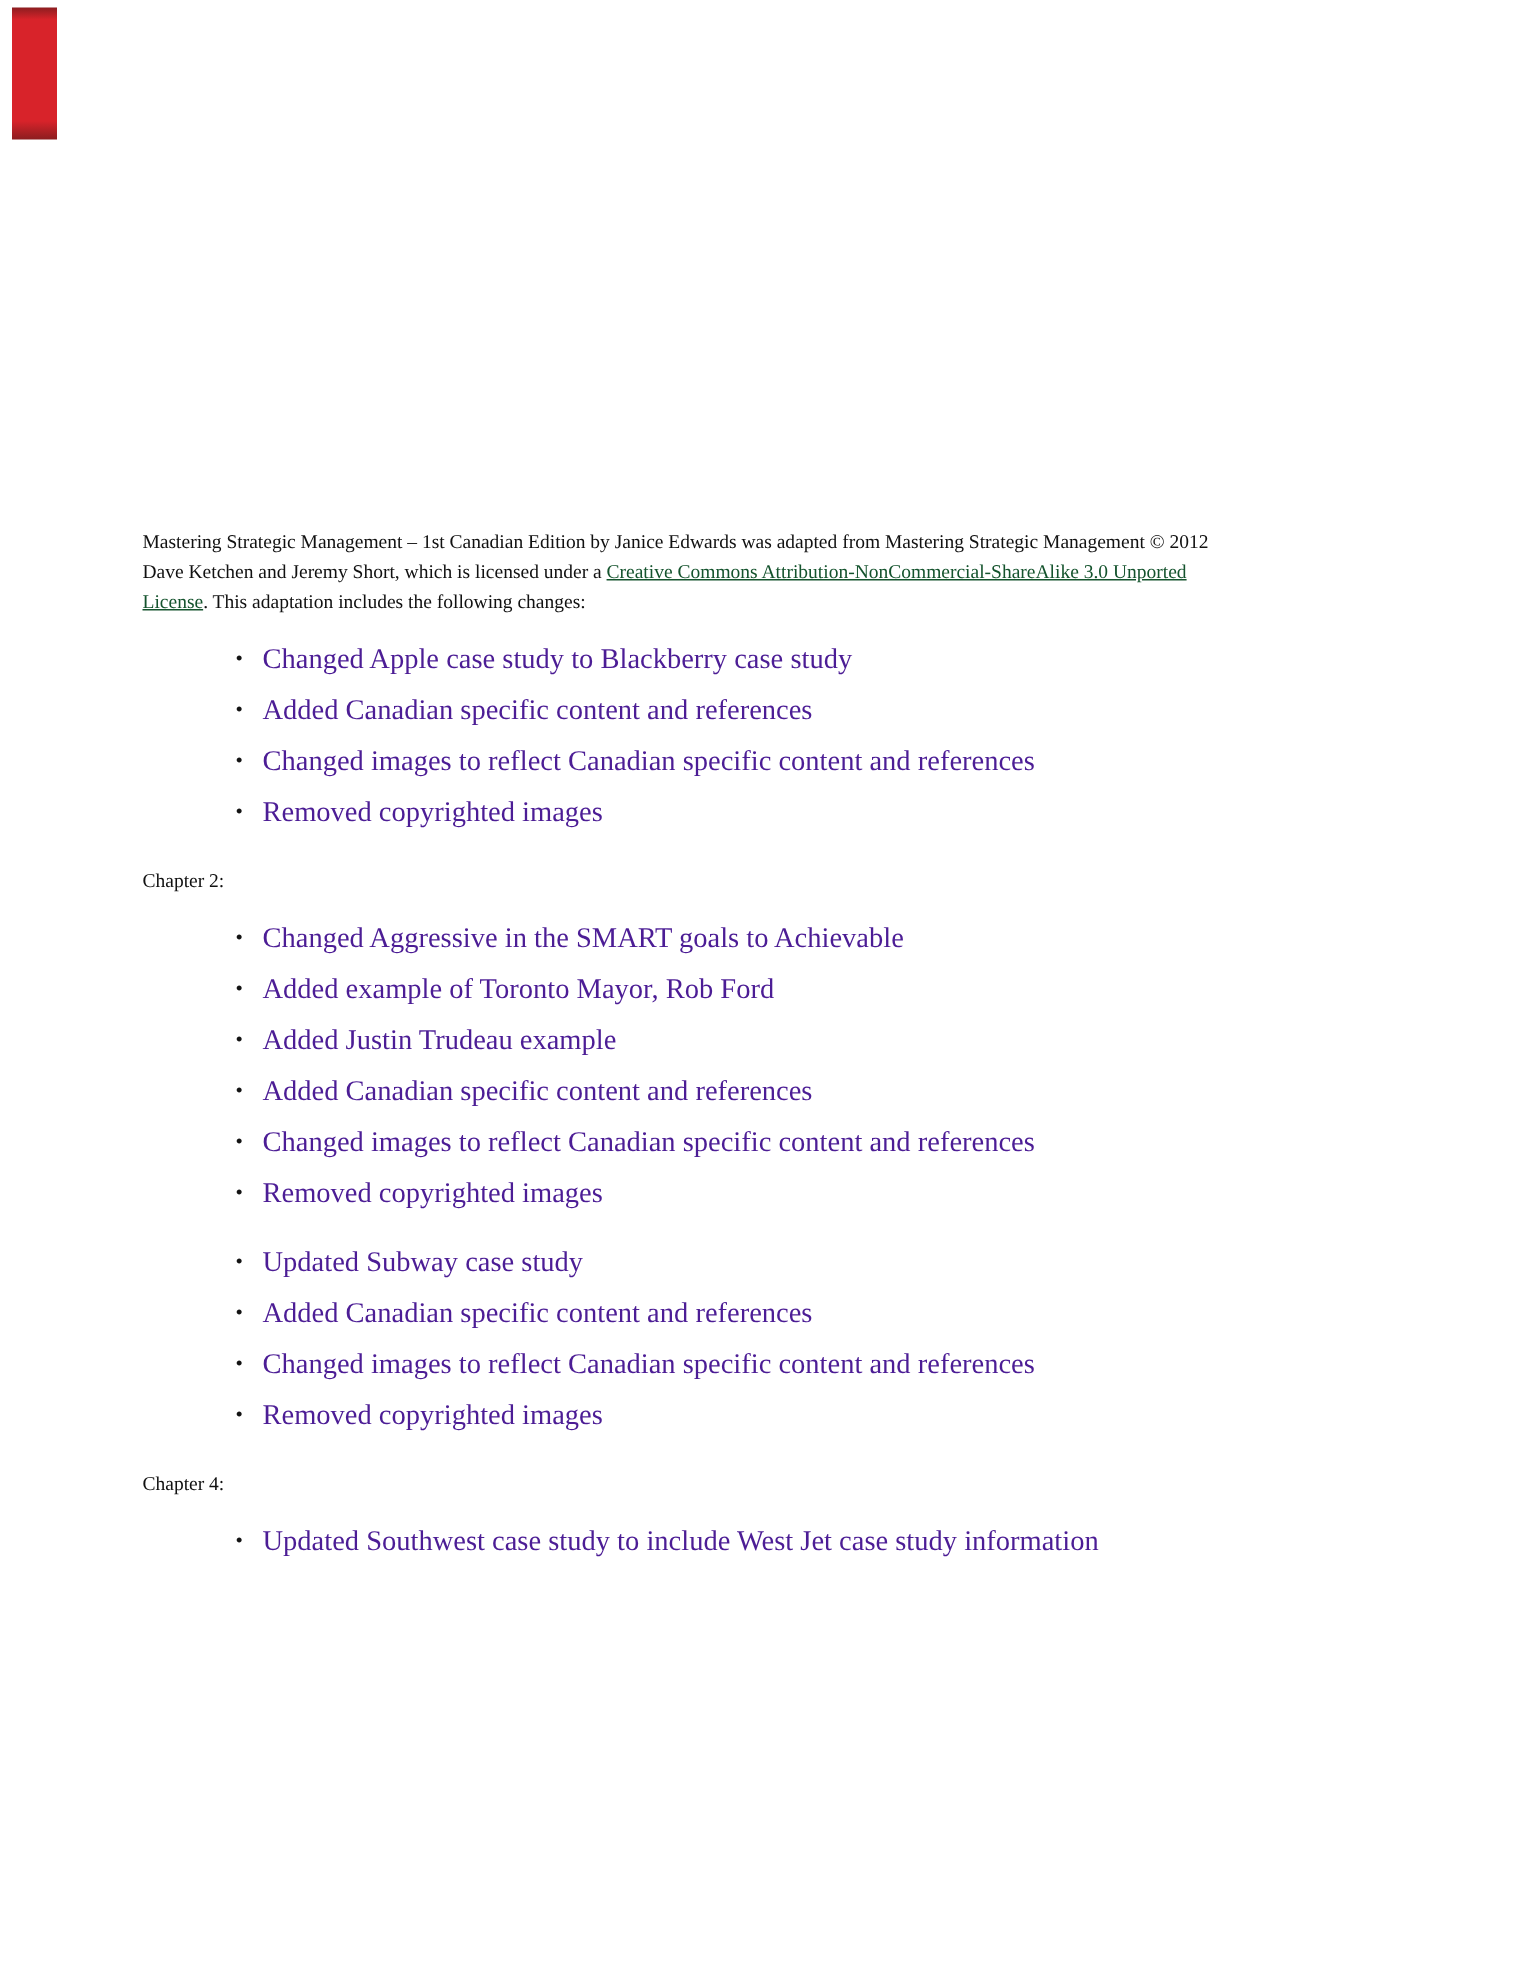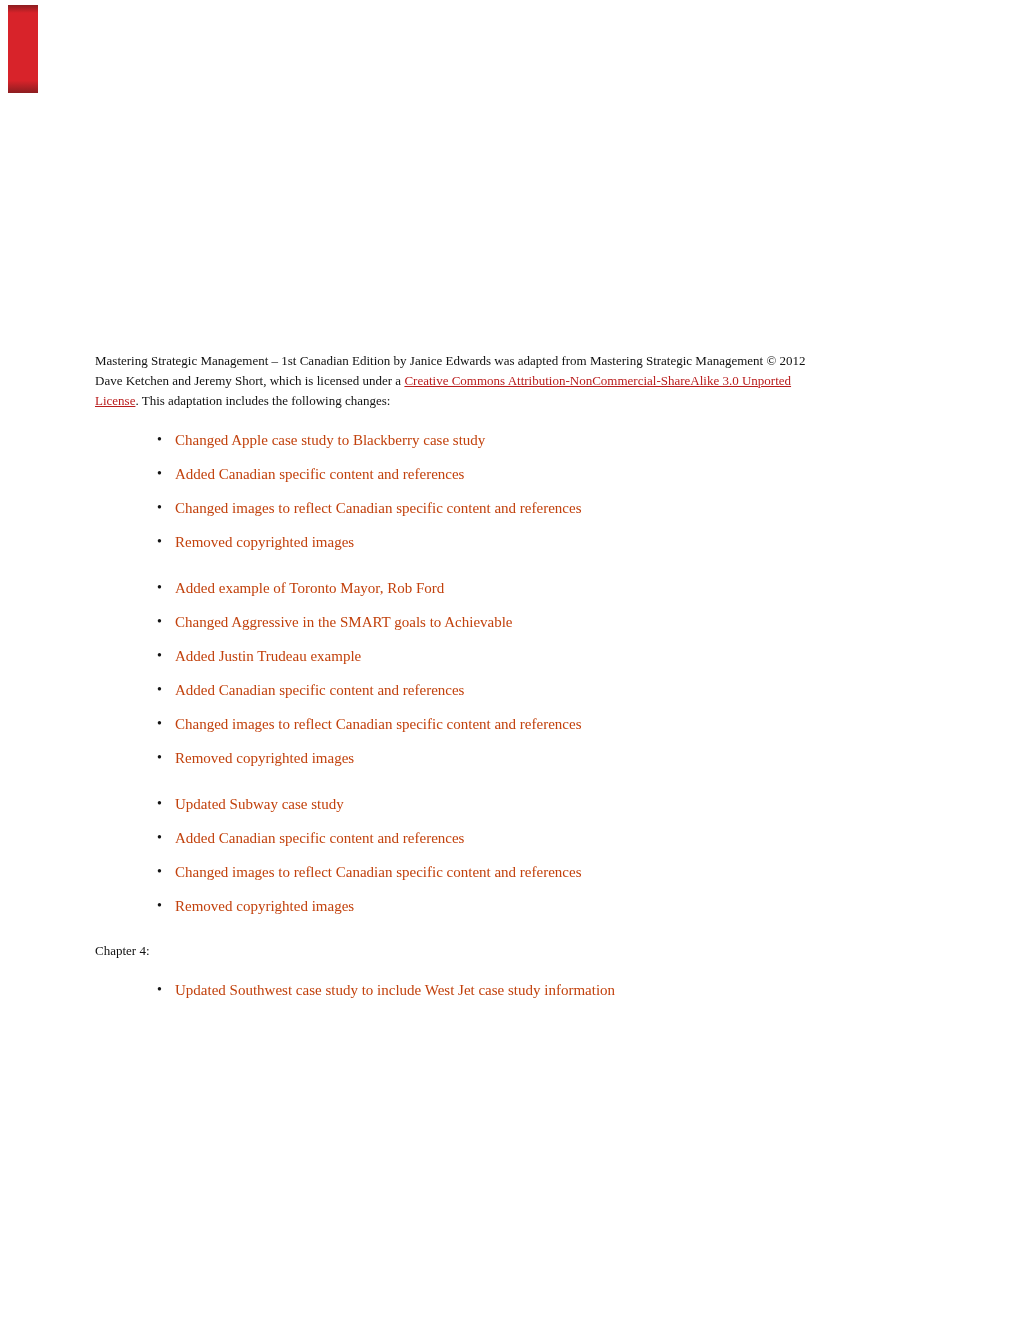--- a/index.html
+++ b/index.html
@@ -22,41 +22,41 @@
     width: 860px;
   }
   .intro {
     margin: 0;
     font-size: 13px;
     line-height: 20px;
     color: #111111;
     font-family: Liberation Serif, serif;
   }
   .intro a.link {
-    color: #b91c1c;
+    color: #14532d;
     text-decoration: underline;
     cursor: pointer;
   }
   .chapter-label {
     margin: 14px 0 0 0;
     font-size: 13px;
     line-height: 20px;
     color: #111111;
   }
   ul.changes {
     list-style: none;
     margin: 18px 0 24px 0;
     padding: 0 0 0 80px;
   }
   ul.changes li {
     position: relative;
-    font-size: 15px;
+    font-size: 19px;
     line-height: 22px;
     margin: 0 0 12px 0;
-    color: #c2410c;
+    color: #4c1d95;
   }
   ul.changes li::before {
     content: "\2022";
     position: absolute;
     left: -18px;
     top: 0;
     font-size: 14px;
     line-height: 22px;
     color: #131313;
   }
@@ -73,23 +73,24 @@
   <div class="chapter-section">
     <ul class="changes">
           <li>Changed Apple case study to Blackberry case study</li>
           <li>Added Canadian specific content and references</li>
           <li>Changed images to reflect Canadian specific content and references</li>
           <li>Removed copyrighted images</li>
         </ul>
   </div>
 
   <div class="chapter-section">
+    <p class="chapter-label">Chapter 2:</p>
     <ul class="changes">
+          <li>Changed Aggressive in the SMART goals to Achievable</li>
           <li>Added example of Toronto Mayor, Rob Ford</li>
-          <li>Changed Aggressive in the SMART goals to Achievable</li>
           <li>Added Justin Trudeau example</li>
           <li>Added Canadian specific content and references</li>
           <li>Changed images to reflect Canadian specific content and references</li>
           <li>Removed copyrighted images</li>
         </ul>
   </div>
 
   <div class="chapter-section">
     <ul class="changes">
           <li>Updated Subway case study</li>

